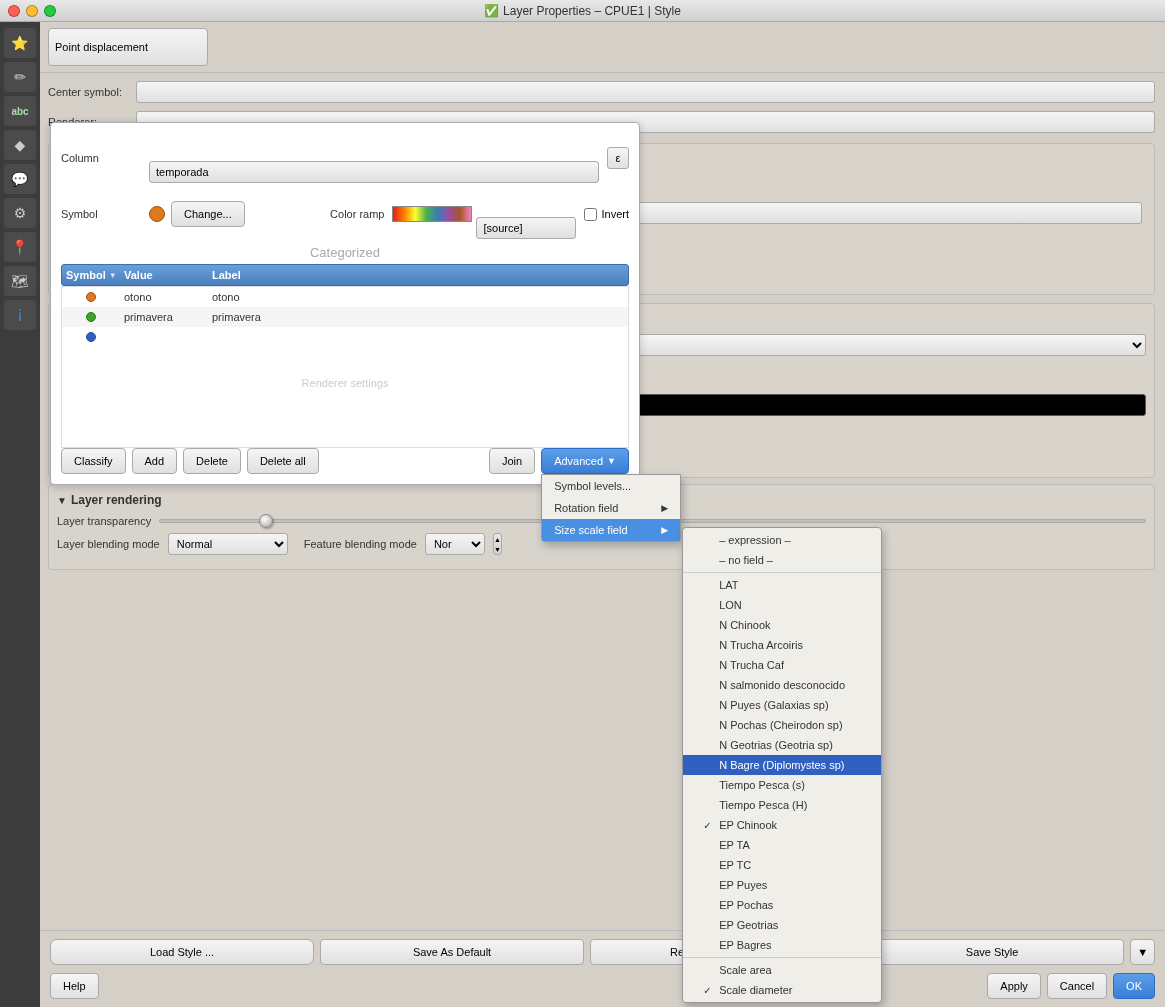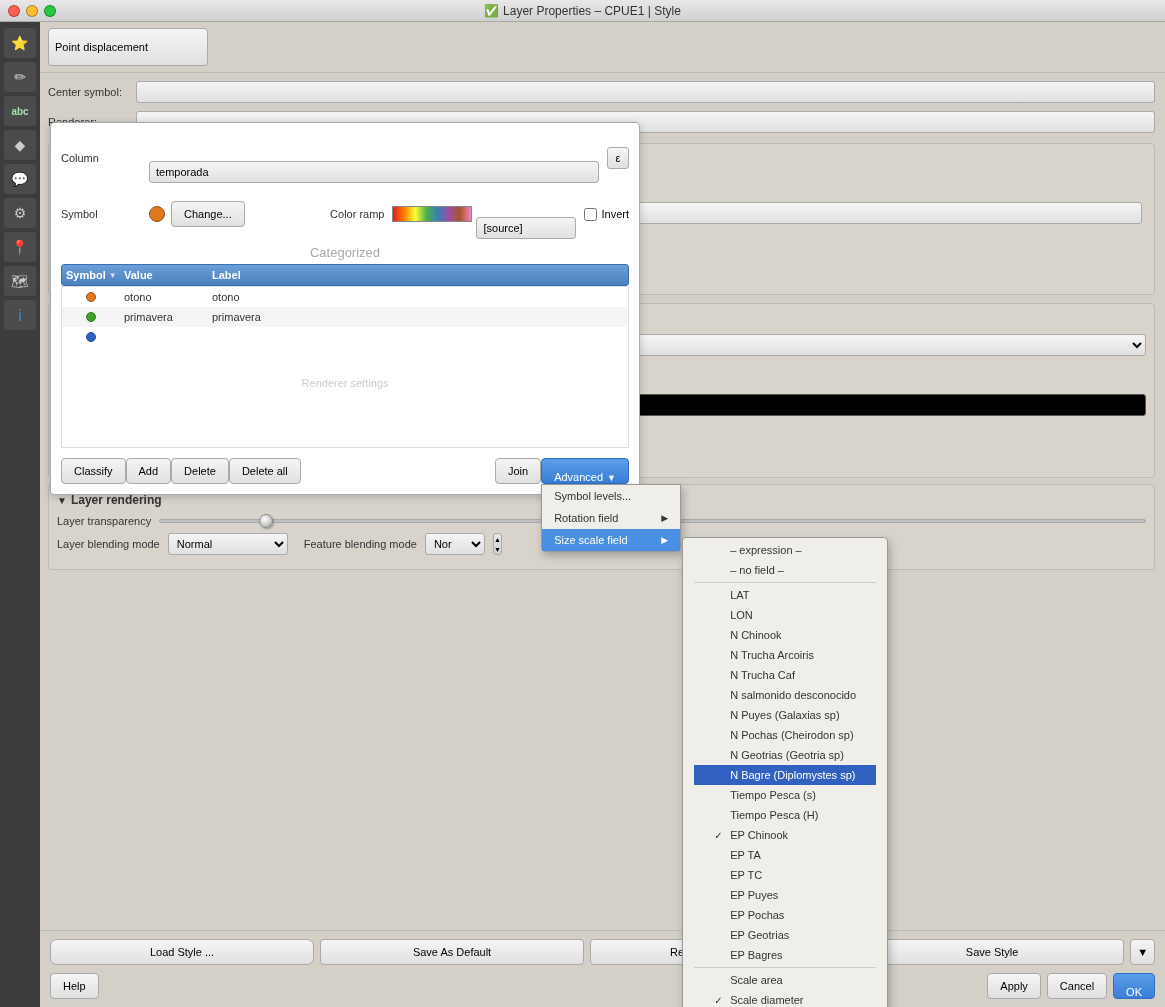--- a/index.html
+++ b/index.html
@@ -177,25 +177,25 @@
       font-size: 11px;
       cursor: pointer;
       display: inline-flex;
       align-items: center;
       justify-content: center;
     }
     .btn-blue {
       background: linear-gradient(to bottom, #5b9ee8, #3a7ed8);
       border-color: #2a6ec8;
       color: white;
-      align-items: flex-end;
     }
     .btn-row {
       display: flex;
-      margin-top: 10px;
+      gap: 6px;
+      margin-top: 0;
       align-items: center;
     }
 
     
     .disp-section {
       background: #d8d4cc;
       border: 1px solid #bbb;
       border-radius: 4px;
       padding: 8px 12px;
     }
@@ -236,21 +236,21 @@
     .scale-submenu {
       position: absolute;
       top: 52px;
       left: 140px;
       background: #f0eee8;
       border: 1px solid #999;
       border-radius: 4px;
       min-width: 200px;
       box-shadow: 2px 4px 8px rgba(0,0,0,0.25);
       z-index: 102;
-      padding: 2px 11px;
+      padding: 2px 0;
     }
     .scale-item {
       padding: 4px 20px;
       font-size: 11px;
       color: #333;
       cursor: pointer;
       white-space: nowrap;
       display: flex;
       align-items: center;
       gap: 4px;

